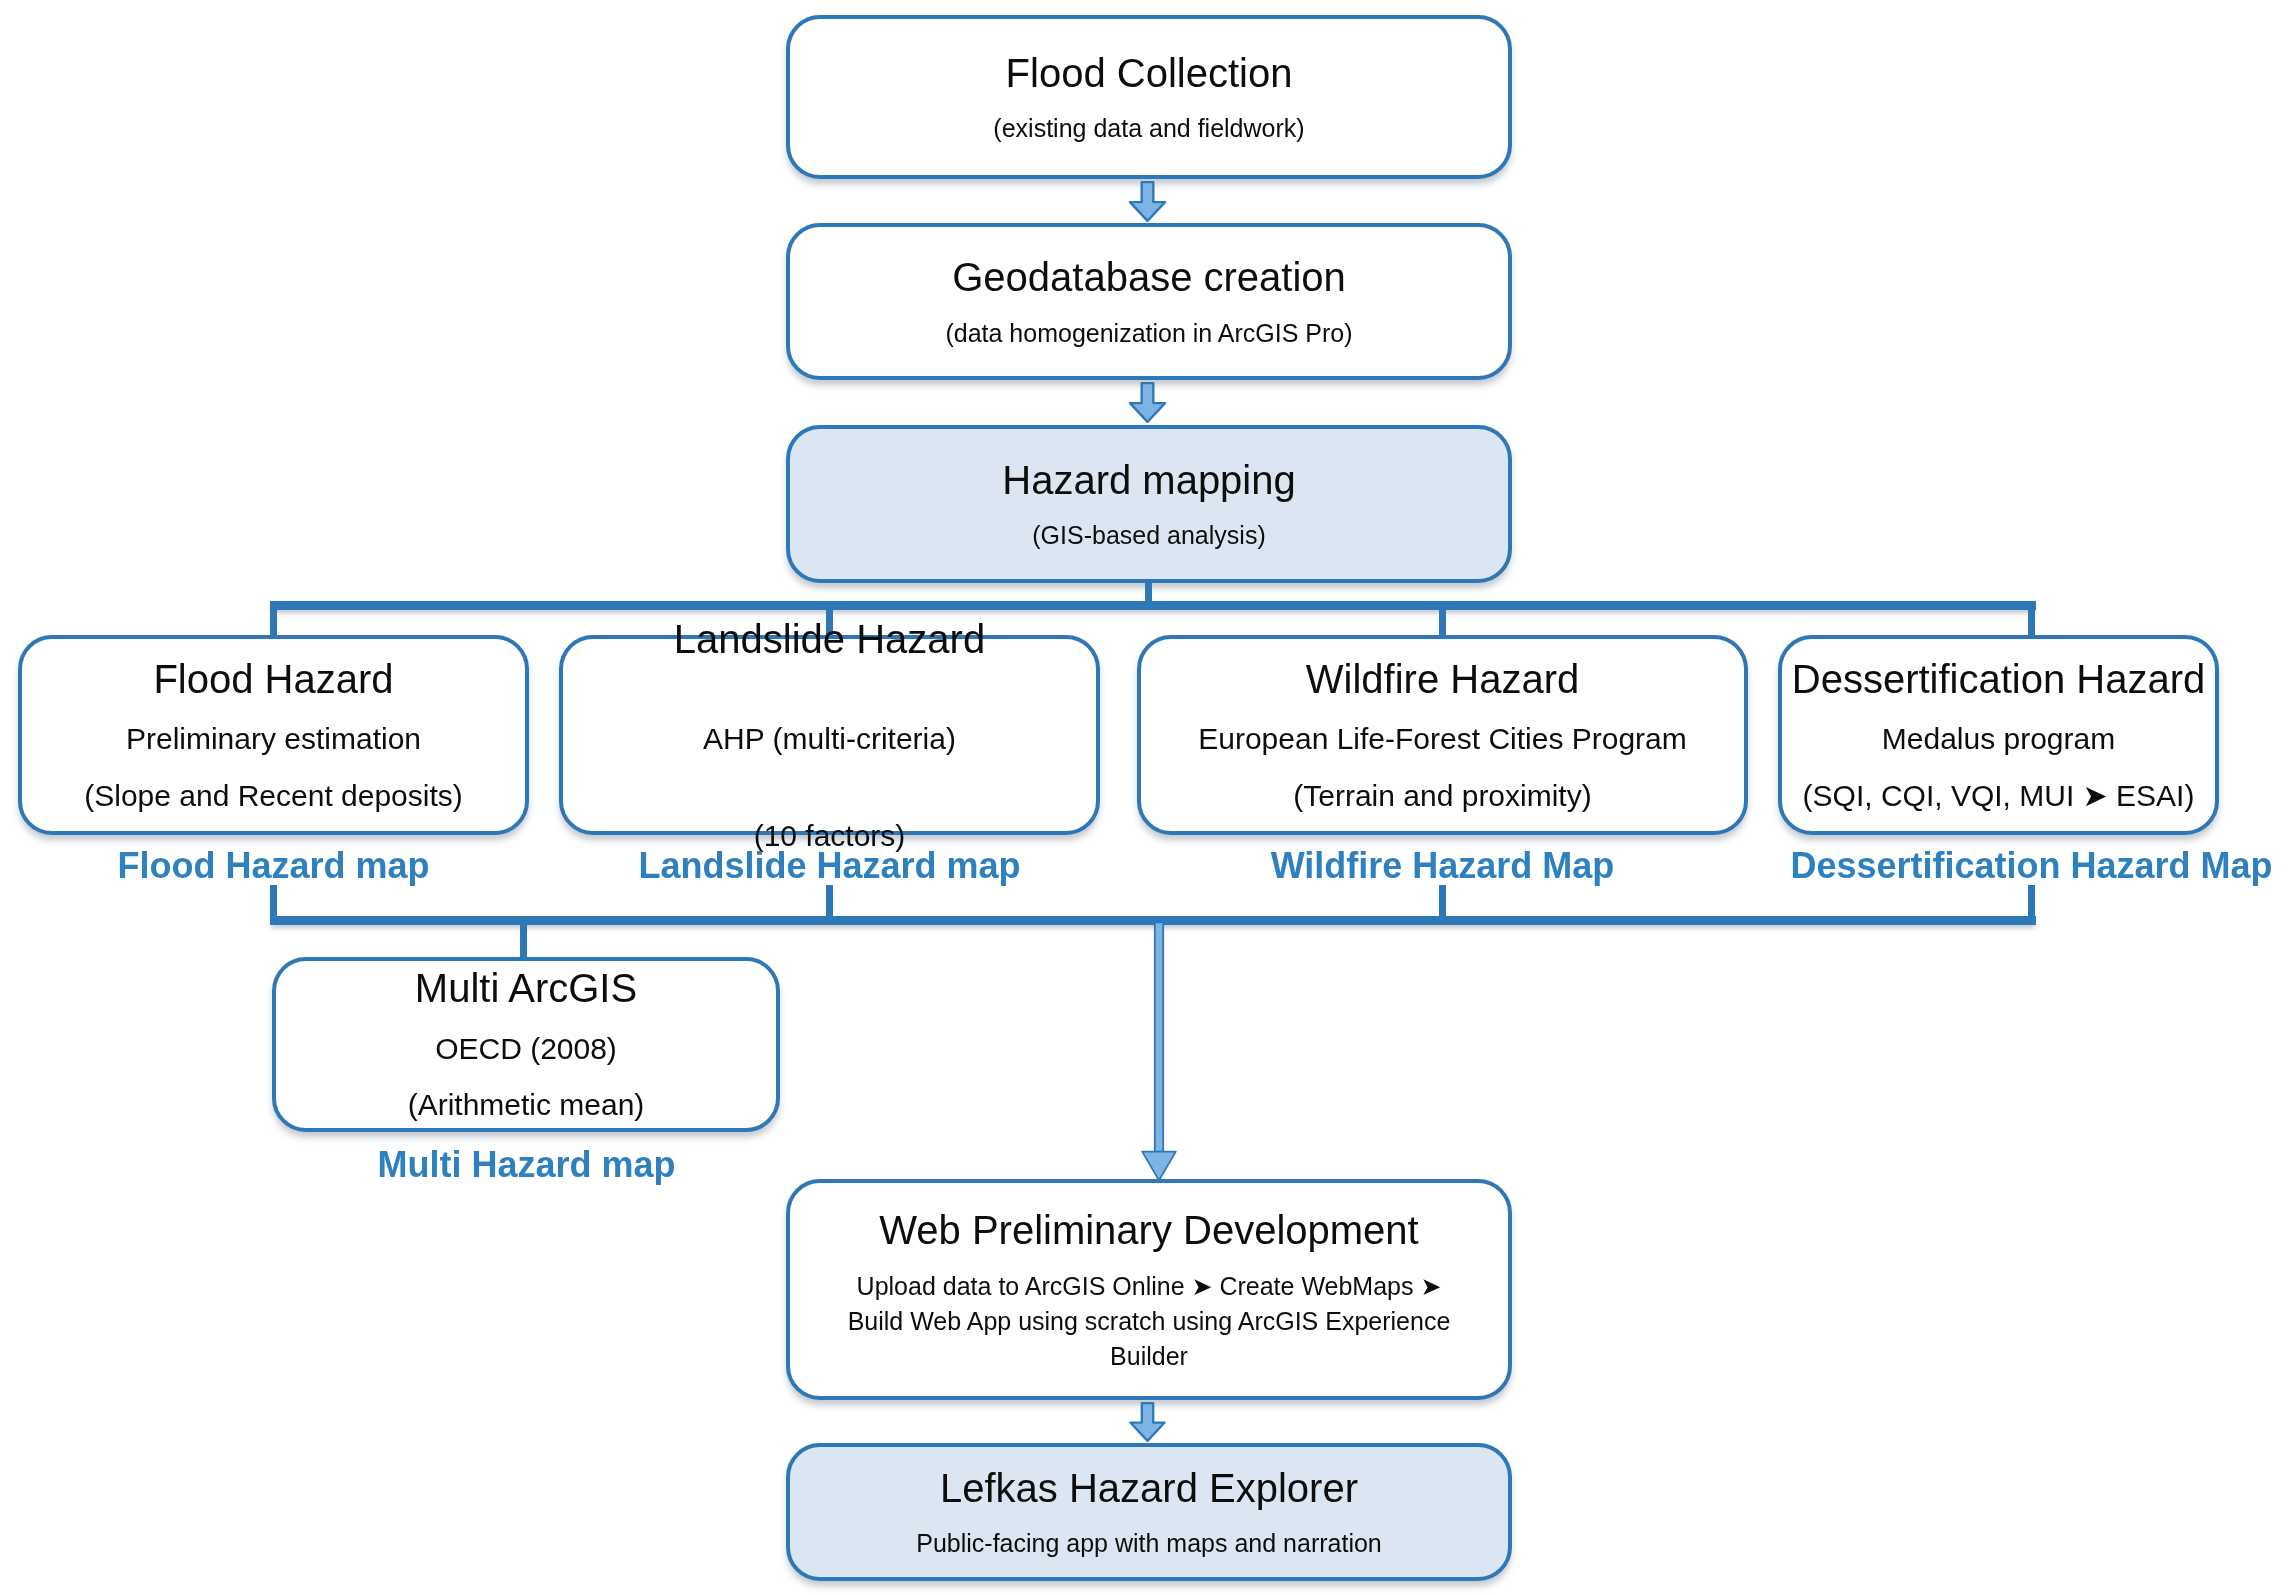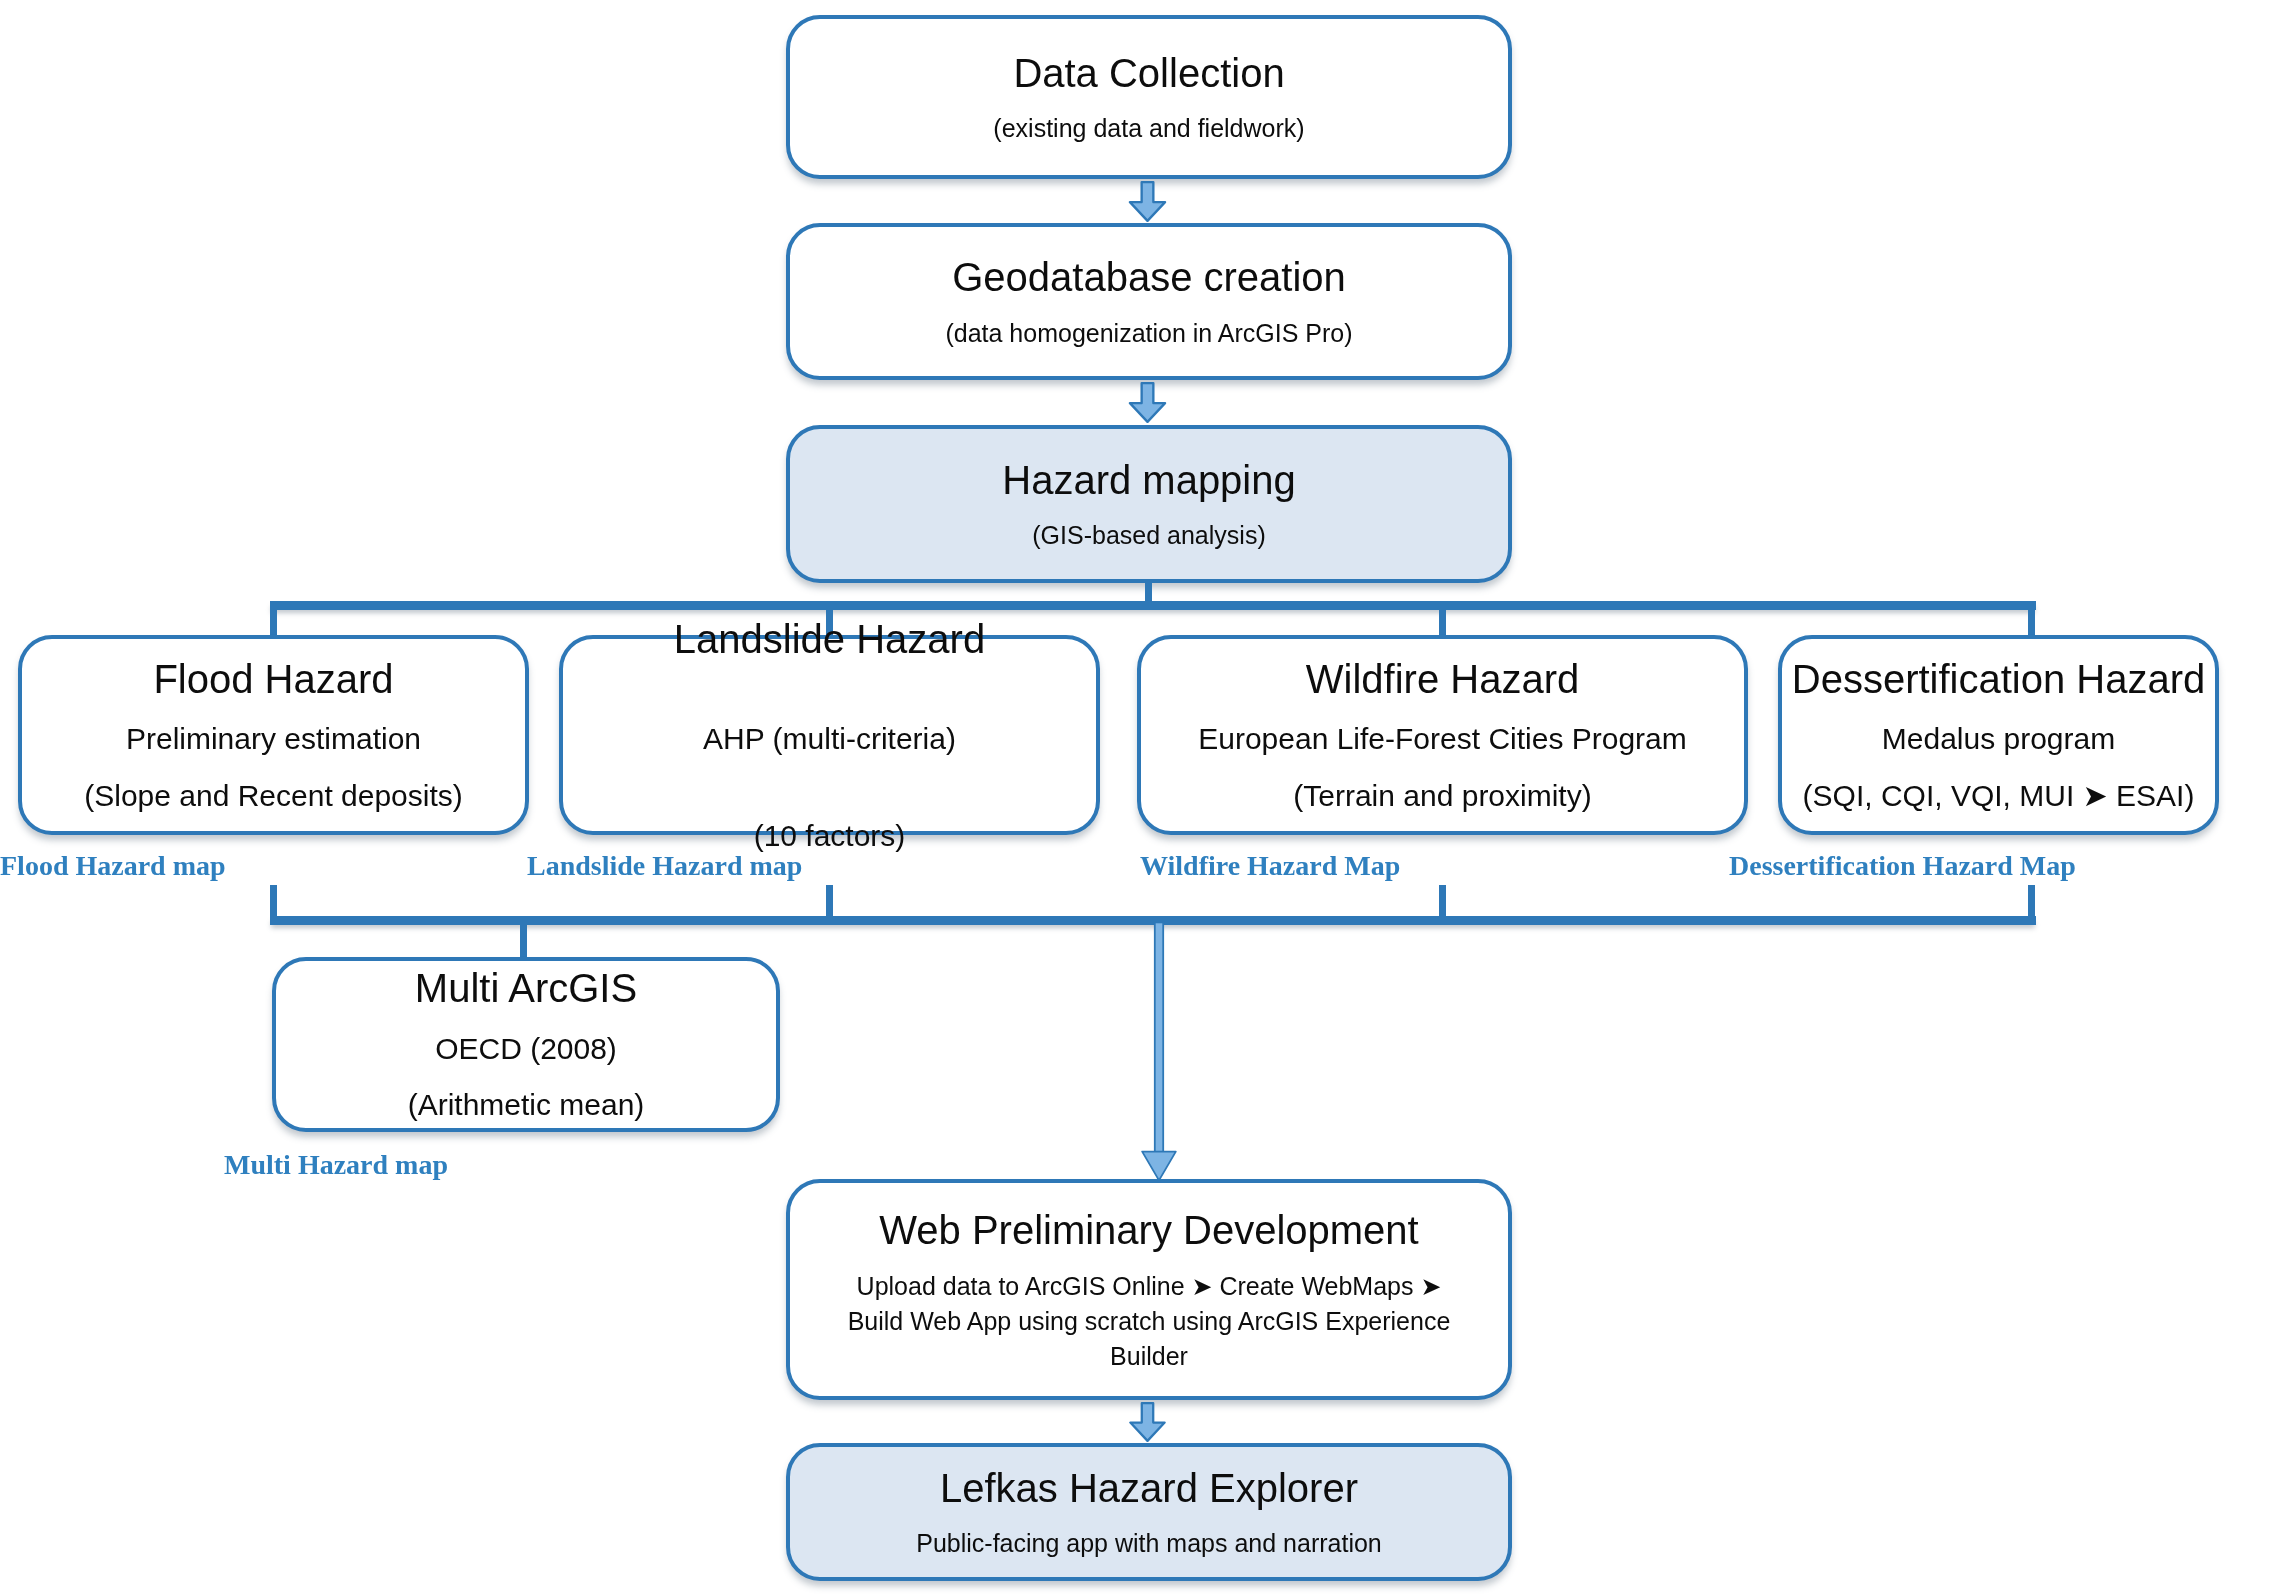--- a/index.html
+++ b/index.html
@@ -38,25 +38,24 @@
   }
   .node-sub{
     font-size:25px;line-height:1.4;color:var(--text-black);
     margin-top:13.3px;
   }
   .hazard .node-title{font-size:40px;}
   .hazard .node-sub{font-size:30px;margin-top:14.5px;}
   #n-webapp .node-sub{max-width:617px;}
   .map-label{
     position:absolute;
-    font-size:28px;font-weight:700;
+    font-size:36px;font-weight:700;
     color:var(--map-label-blue);
-    text-align:left;height:42px;line-height:42px;
+    text-align:center;height:42px;line-height:42px;
     white-space:nowrap;
-    font-family:Liberation Serif, serif;
   }
   .line{
     position:absolute;background:var(--accent-blue);
   }
   .hbus{box-shadow:0 4.2px 4.8px -1.2px rgba(95,110,125,0.4);}
   .v{width:7.3px;}
   .arrow{position:absolute;}
 
   
   #n-collect{left:786px;top:15px;width:726px;height:164px;}
@@ -98,21 +97,21 @@
   #a2{left:1128px;top:382px;width:39px;height:41px;}
   #a3{left:1128px;top:1402px;width:39px;height:40px;}
   #a-long{left:1141px;top:922px;width:36px;height:260px;}
 </style>
 </head>
 <body>
 
 <div class="canvas">
 
   <section class="node" id="n-collect">
-    <div class="node-title">Data Collection</div>
+    <div class="node-title">Flood Collection</div>
     <div class="node-sub">(existing data and fieldwork)</div>
   </section>
 
   <svg class="arrow" id="a1" viewBox="0 0 64 70">
     <polygon points="22,2 42,2 42,36 62,36 32,68 2,36 22,36" style="fill:var(--arrow-fill);stroke:var(--accent-blue);stroke-width:4;stroke-linejoin:round"></polygon>
   </svg>
 
   <section class="node" id="n-geodb">
     <div class="node-title">Geodatabase creation</div>
     <div class="node-sub">(data homogenization in ArcGIS Pro)</div>

